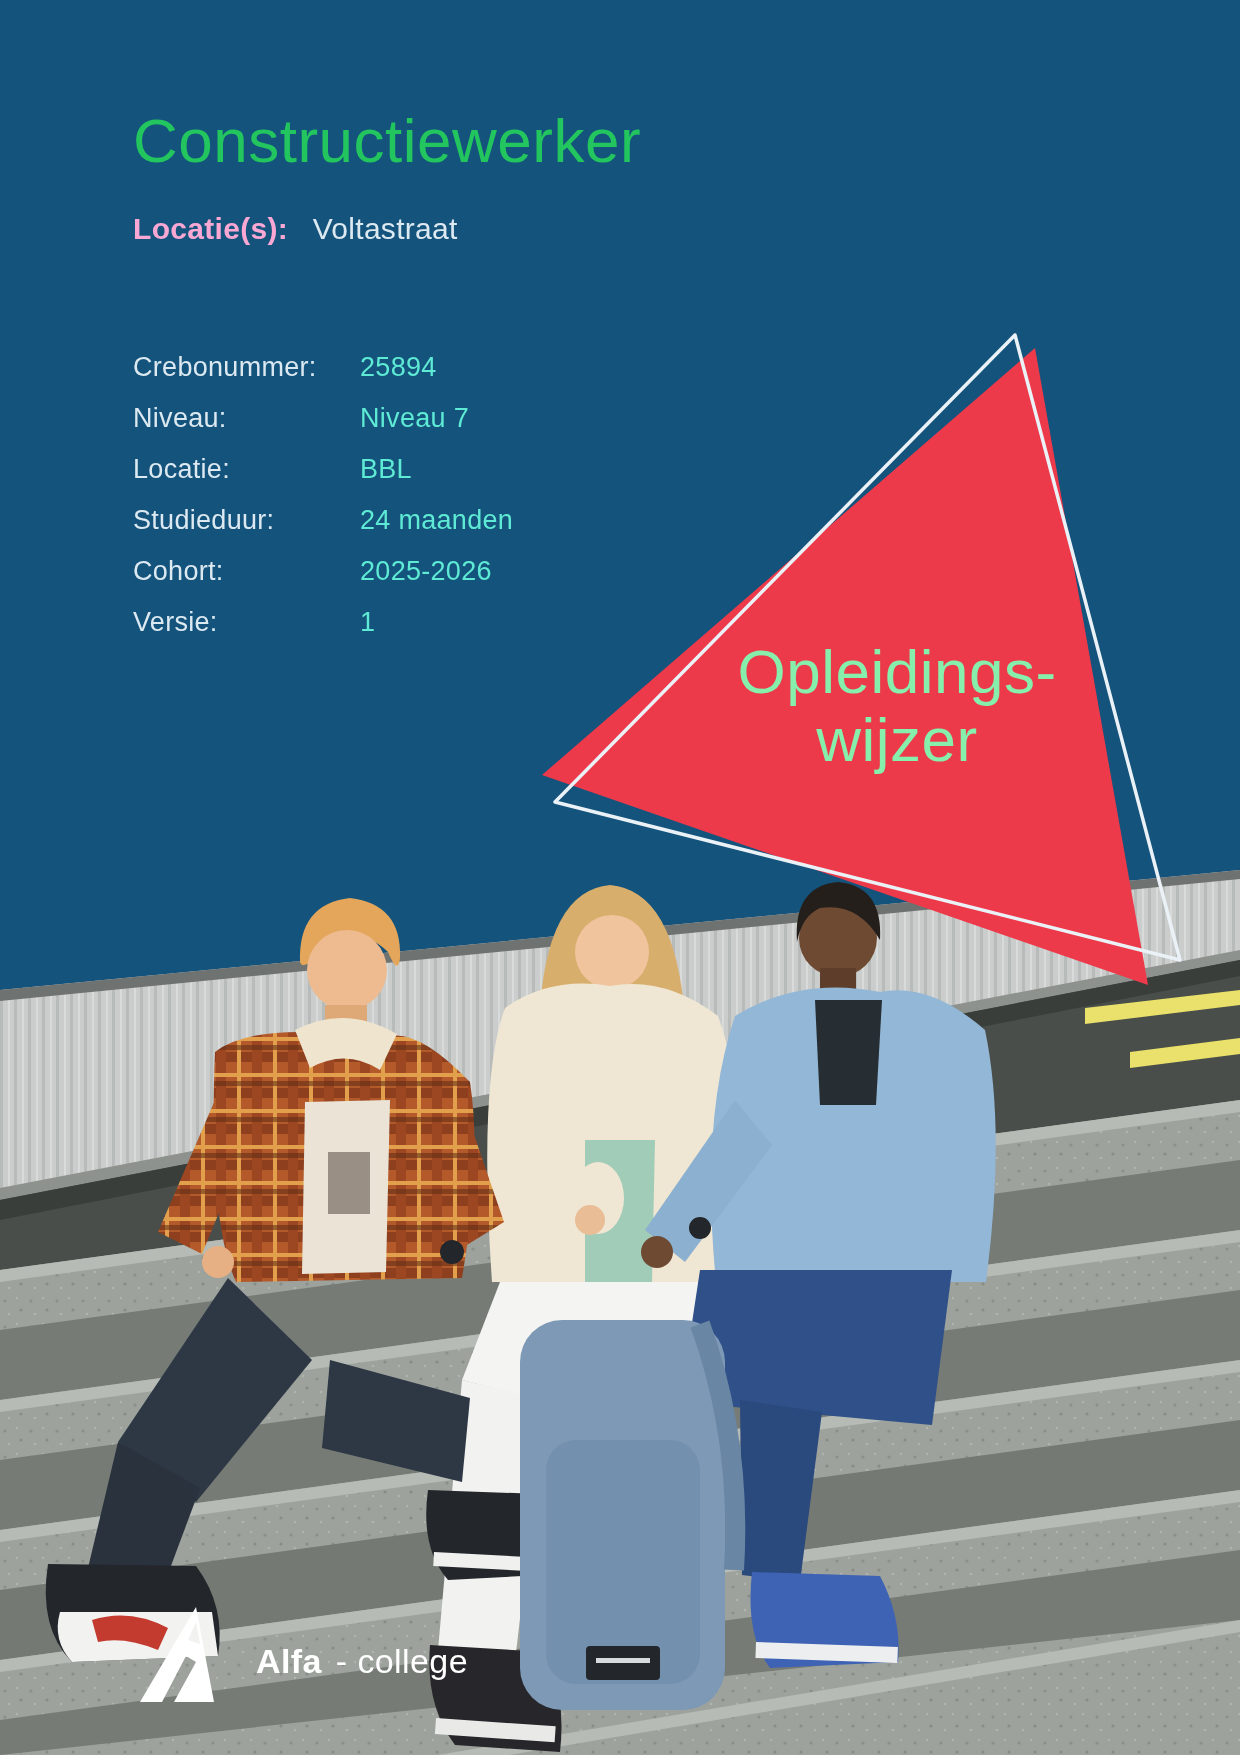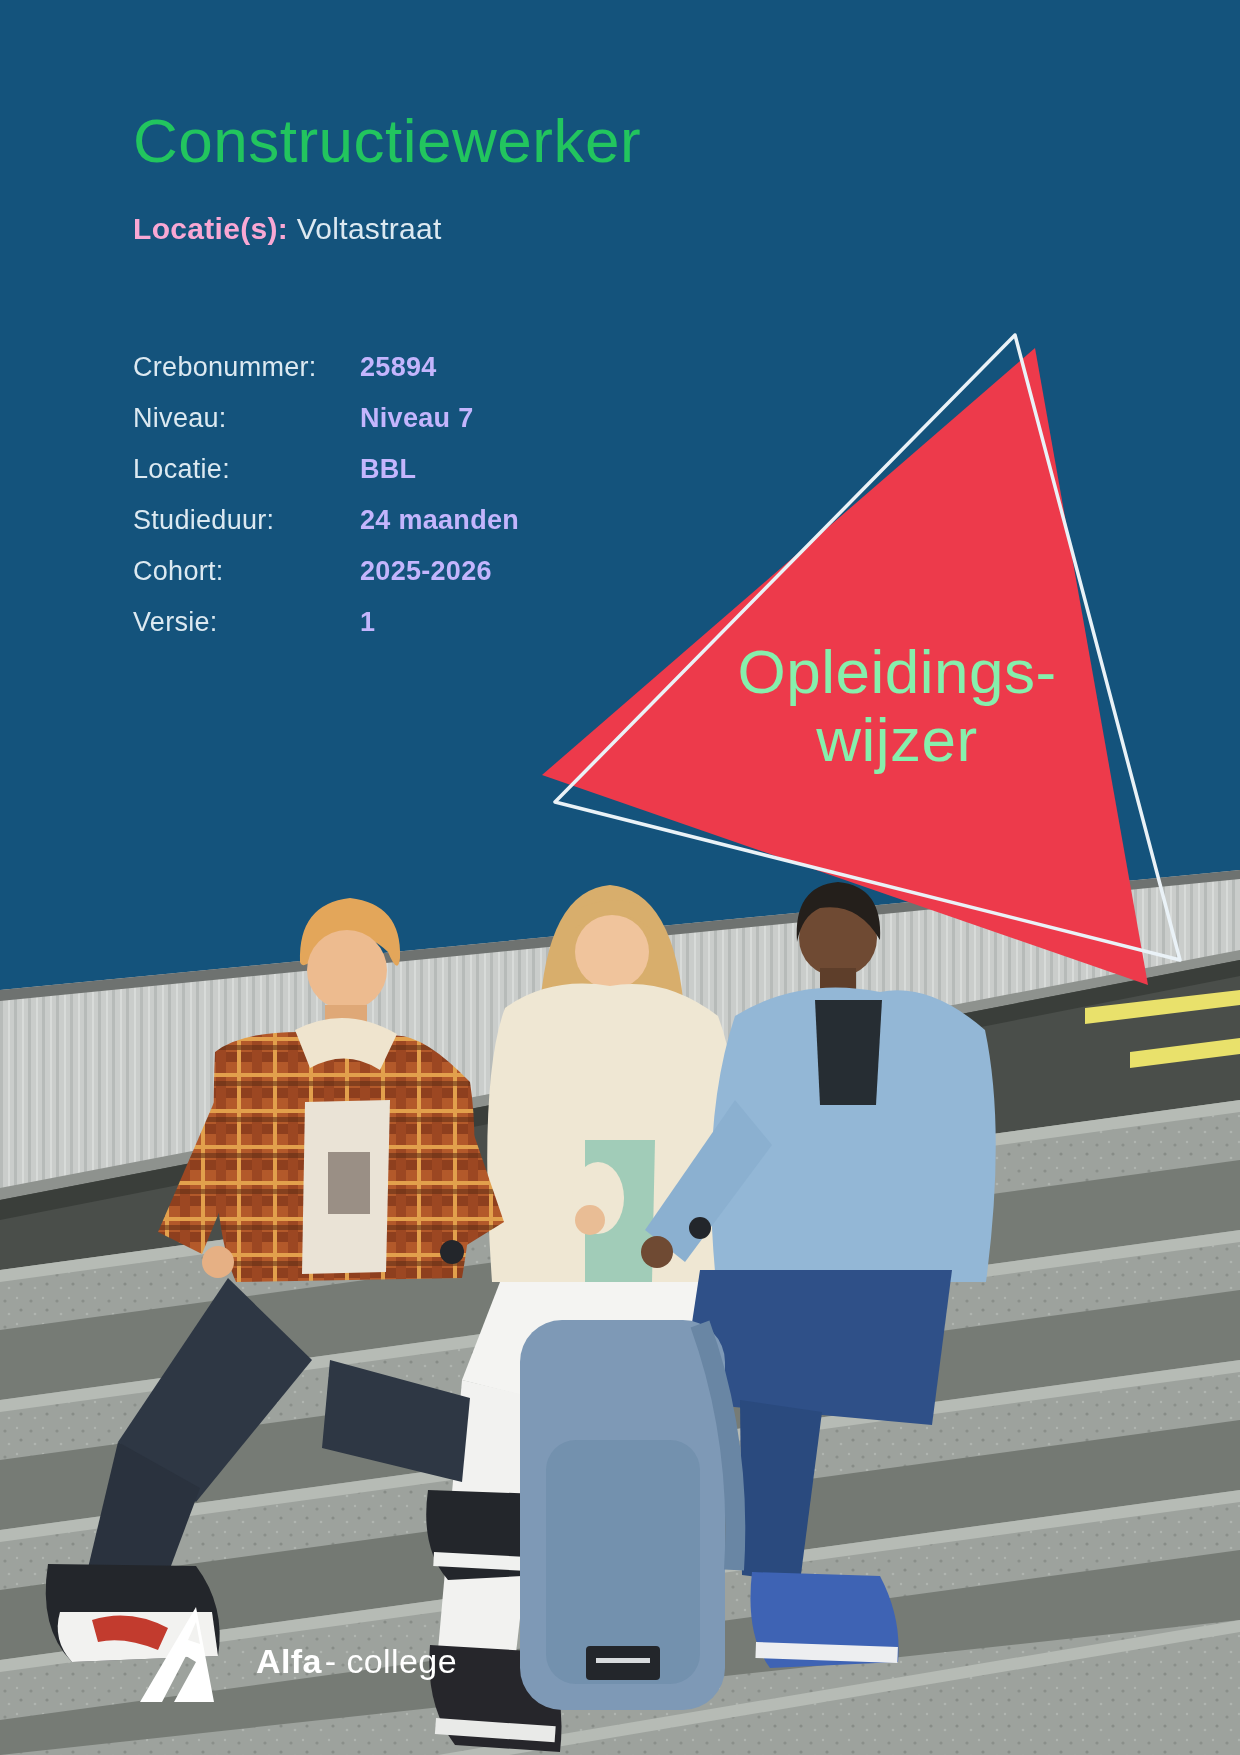--- a/index.html
+++ b/index.html
@@ -9,38 +9,38 @@
     font-family:"Liberation Sans", sans-serif;
   }
   .cover-title{
     position:absolute;left:133px;top:108px;
     font-size:62px;font-weight:500;color:#22c55e;letter-spacing:.5px;line-height:1.05;
   }
   .location-line{
     position:absolute;left:133px;top:212px;font-size:30px;color:#EAF2F7;letter-spacing:.3px;
   }
   .location-line .loc-label{font-weight:700;color:#f9a8d4;}
-  .location-line .loc-value{font-weight:400;margin-left:0;color:#DCE9F1;}
+  .location-line .loc-value{font-weight:400;margin-left:16px;color:#DCE9F1;}
   .meta-table{position:absolute;left:133px;top:342px;}
   .meta-row{display:flex;height:51px;align-items:center;font-size:27px;color:#DCE9F1;letter-spacing:.3px;}
   .meta-label{width:227px;font-weight:400;}
-  .meta-value{font-weight:700;color:#c4b5fd;}
+  .meta-value{font-weight:400;color:#5eead4;}
   .tri-layer{position:absolute;inset:0;width:1240px;height:1755px;}
   .badge-text{
     position:absolute;left:897px;top:638px;transform:translateX(-50%);
     text-align:center;color:#86efac;font-size:62px;font-weight:500;line-height:68px;letter-spacing:.5px;
     white-space:nowrap;
   }
   .photo{position:absolute;left:0;top:800px;width:1240px;height:955px;}
   .logo-text{
     position:absolute;left:256px;top:1642px;color:#FFFFFF;font-size:34px;letter-spacing:.4px;
     display:flex;align-items:baseline;
   }
   .logo-bold{font-weight:700;}
-  .logo-light{font-weight:300;margin-left:3px;}
+  .logo-light{font-weight:300;margin-left:14px;}
   .logo-icon{position:absolute;left:136px;top:1604px;}
 </style>
 </head>
 <body>
 
 <div class="page">
 
   <svg class="photo" viewBox="0 0 1240 955" aria-hidden="true">
     <defs>
       <pattern id="corr" width="14" height="12" patternUnits="userSpaceOnUse">

